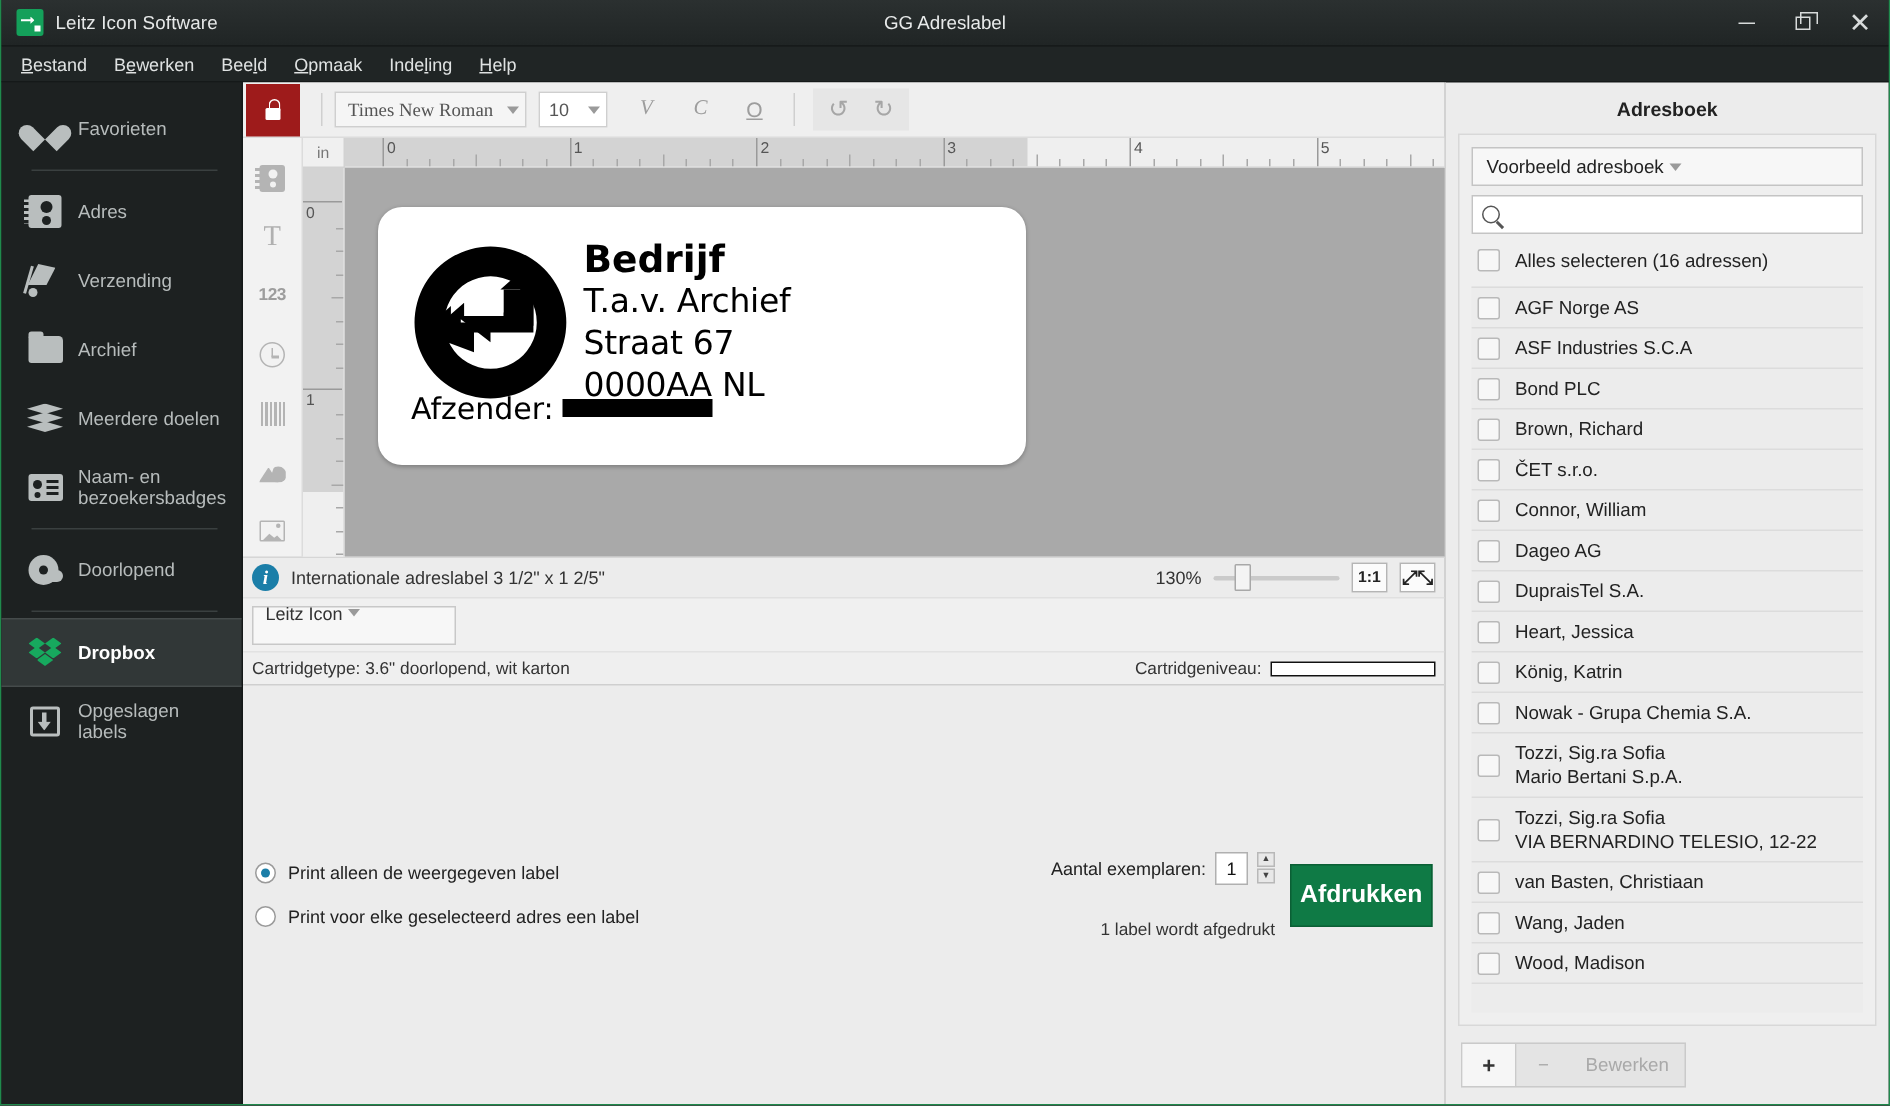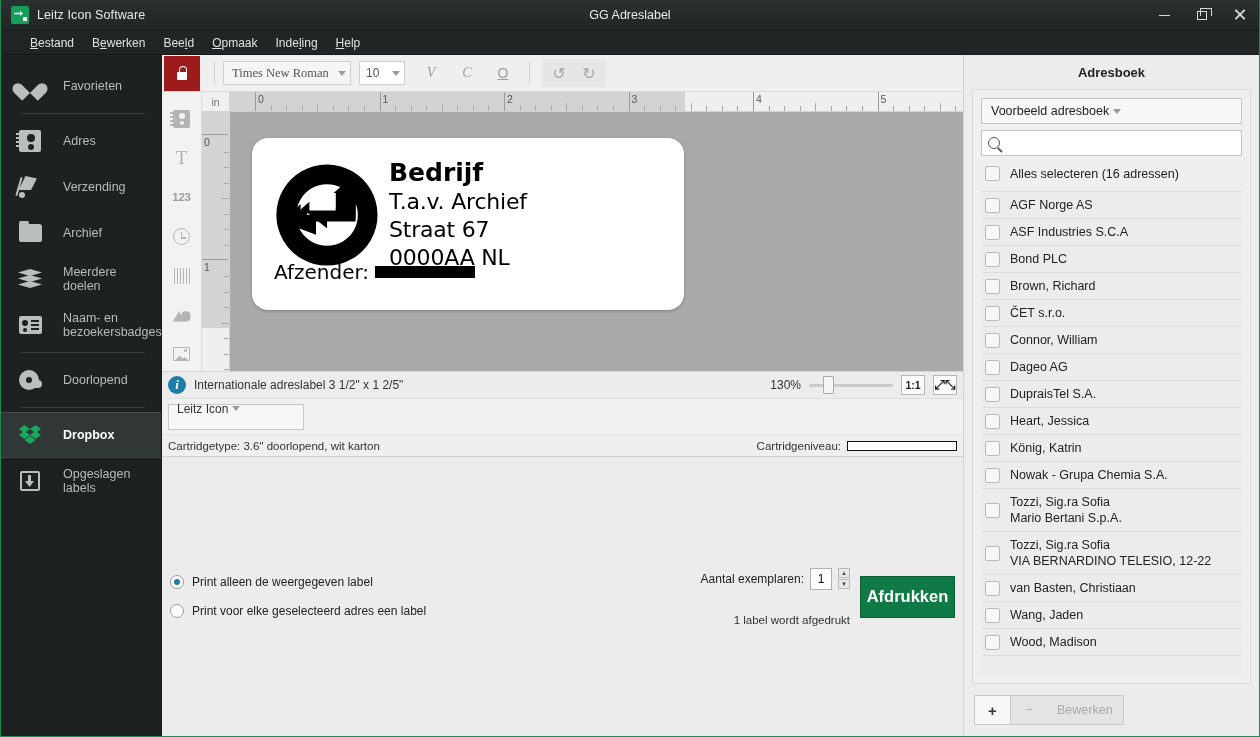--- a/index.html
+++ b/index.html
@@ -53,39 +53,39 @@
   }
   .wb-min { width:11px; height:1px; background:#d8dbdb; }
   .wb-max { width:10px; height:9px; border:1.4px solid #d8dbdb; position:relative; }
   .wb-max::before { content:''; position:absolute; left:1.5px; top:-4px; width:10px; height:7px;
      border:1.4px solid #d8dbdb; border-bottom:none; }
   .wb-close { font-size:18px; font-weight:300; color:#d8dbdb; line-height:14px; }
 
   
   .menubar {
     height:24px; min-height:24px; background:#202525;
-    display:flex; align-items:center; padding-left:20px;
+    display:flex; align-items:center; padding-left:4px;
     border-bottom:1px solid #151919;
   }
   .menu-item {
     color:#dfe2e2; font-size:12px; padding:2px 9px;
   }
   .menu-item u { text-decoration:underline; }
 
   
   .body-wrap { flex:1; display:flex; min-height:0; }
 
   
   .sidebar {
     width:161px; min-width:161px; background:#1d2121;
     display:flex; flex-direction:column; padding-top:8px;
     border-right:1px solid #141818;
   }
   .side-item {
-    display:flex; align-items:center; gap:20px;
+    display:flex; align-items:center; gap:9px;
     padding:8px 10px 8px 16px; min-height:46px;
     color:#b7bcbc; font-size:12.5px; line-height:14px;
   }
   .side-item.active { background:#313737; color:#ffffff; font-weight:bold;
     border-top:1px solid #454b4b; border-bottom:1px solid #454b4b; }
   .side-ico { width:26px; height:26px; flex:0 0 26px; position:relative;
     display:flex; align-items:center; justify-content:center; }
   .side-sep { height:1px; background:#3a4040; margin:4px 16px 4px 20px; }
   .side-label { flex:1; }
 

